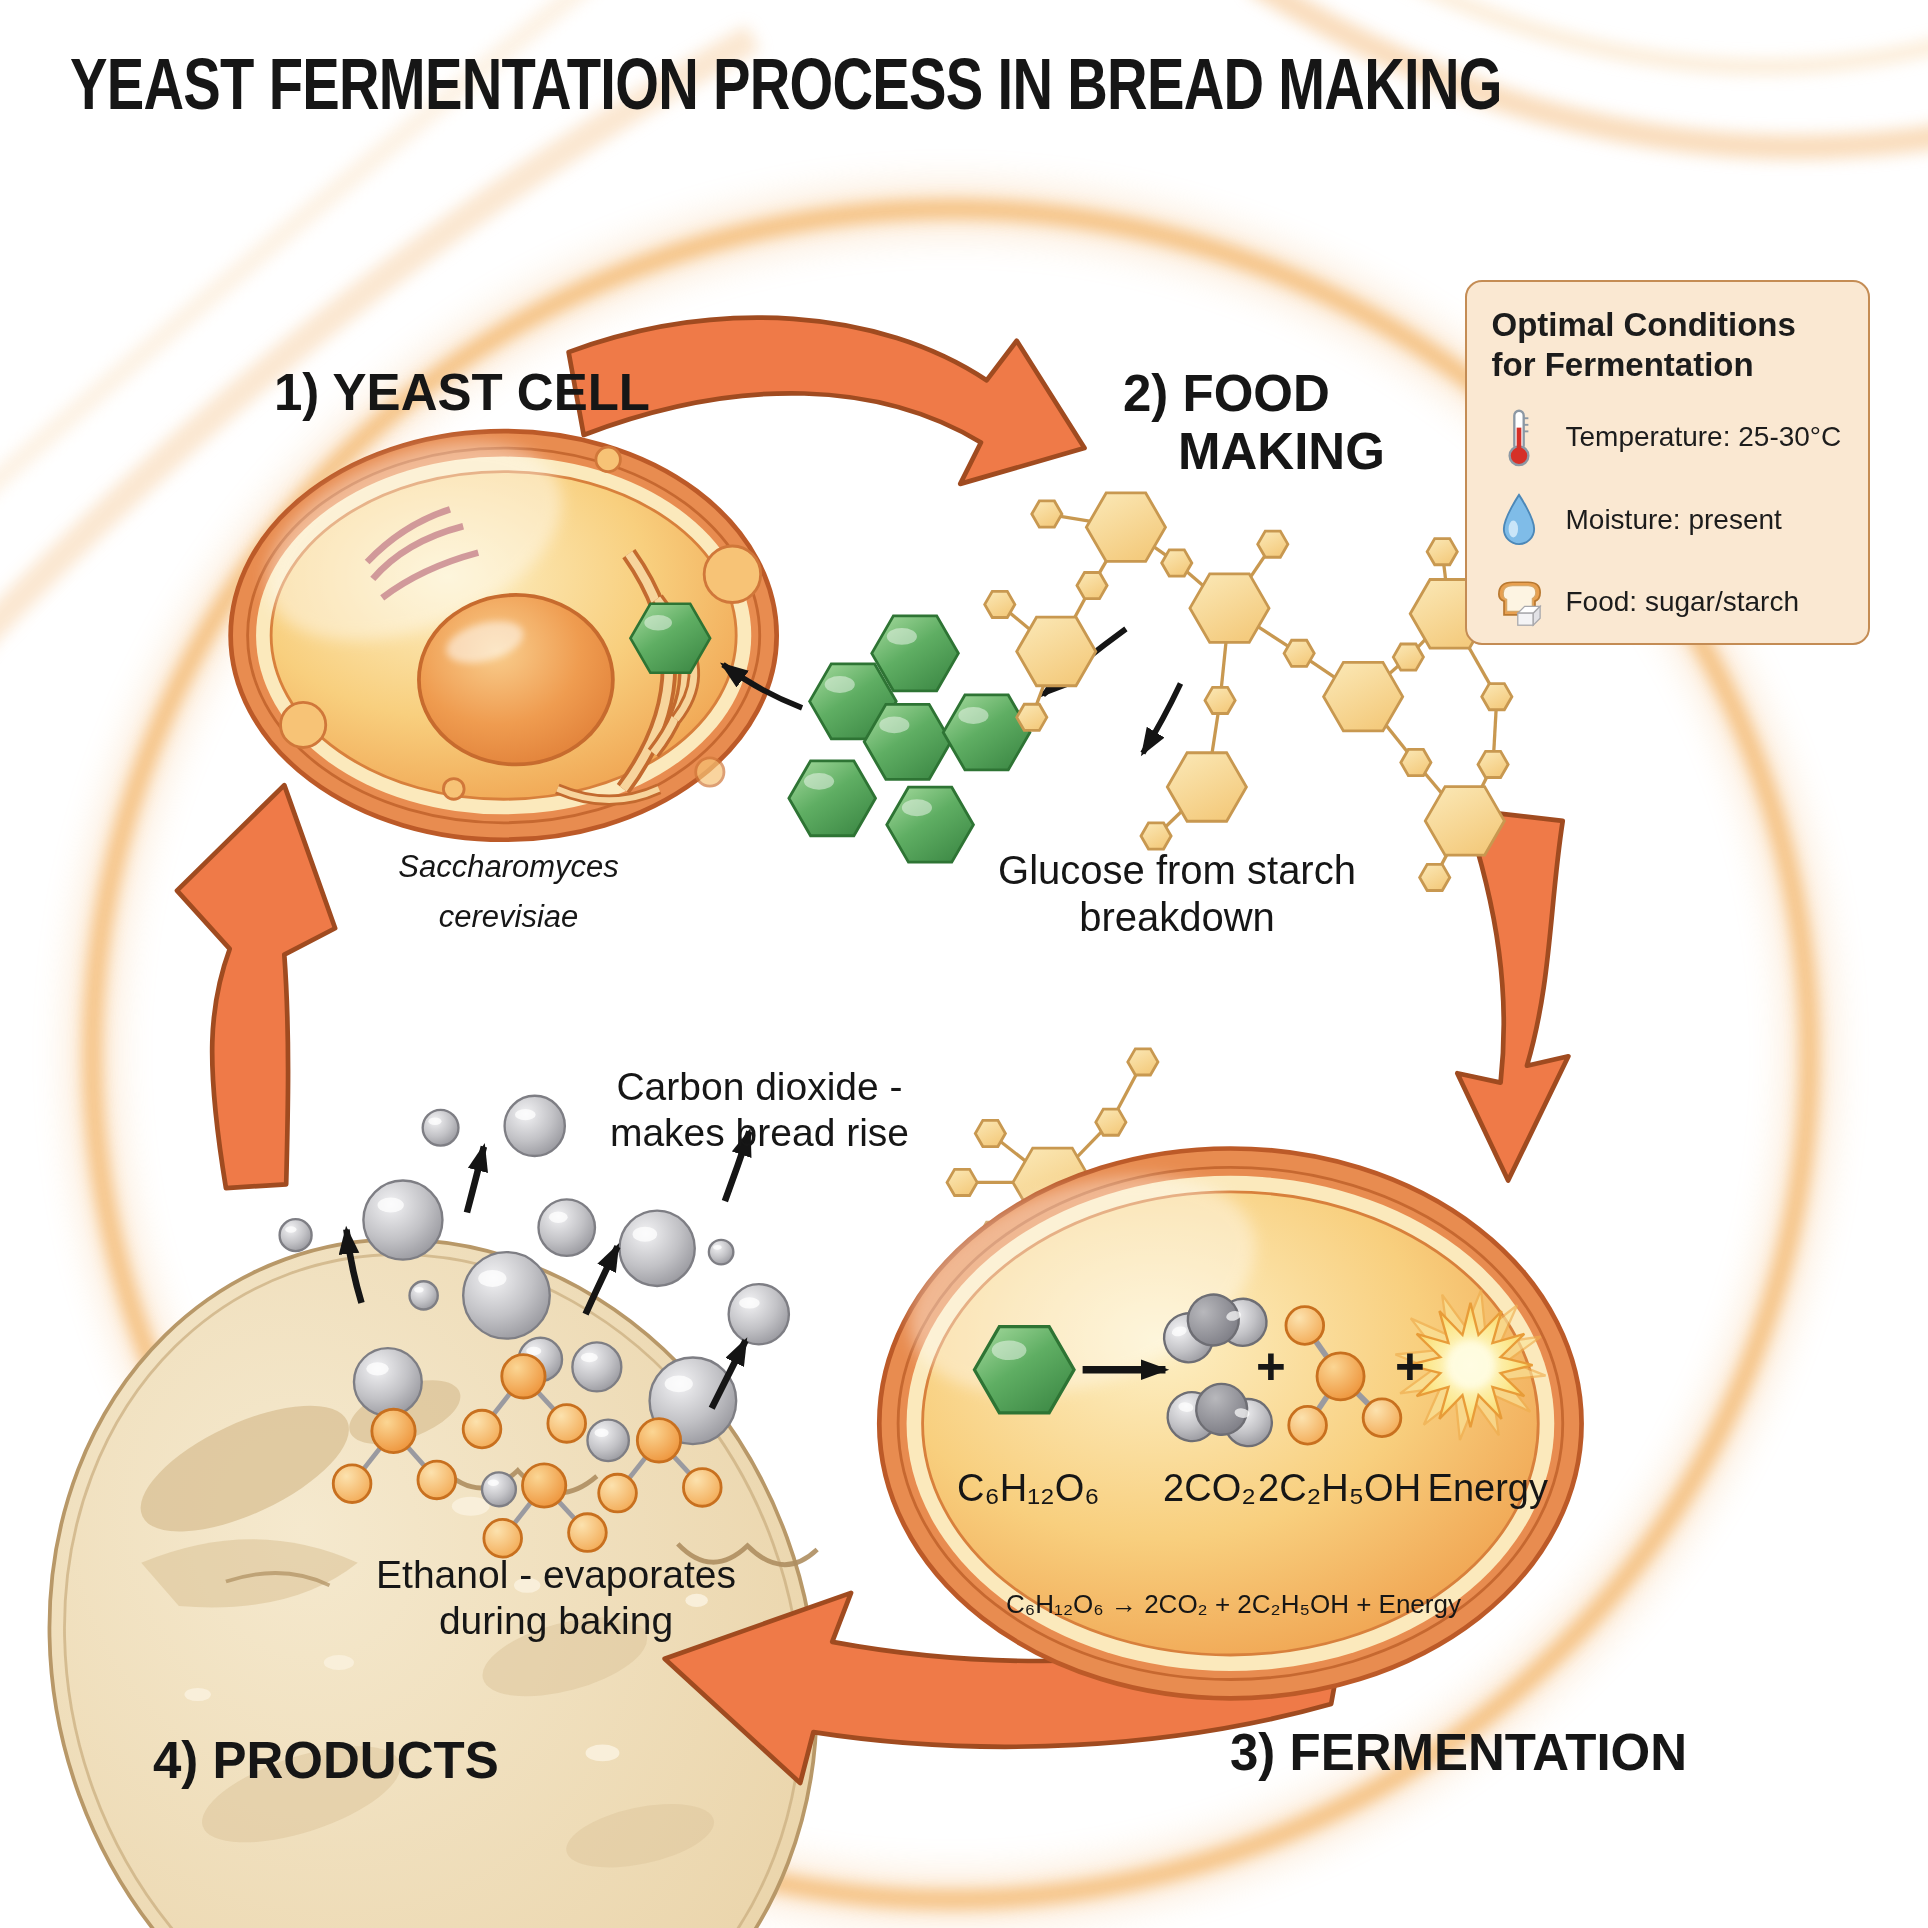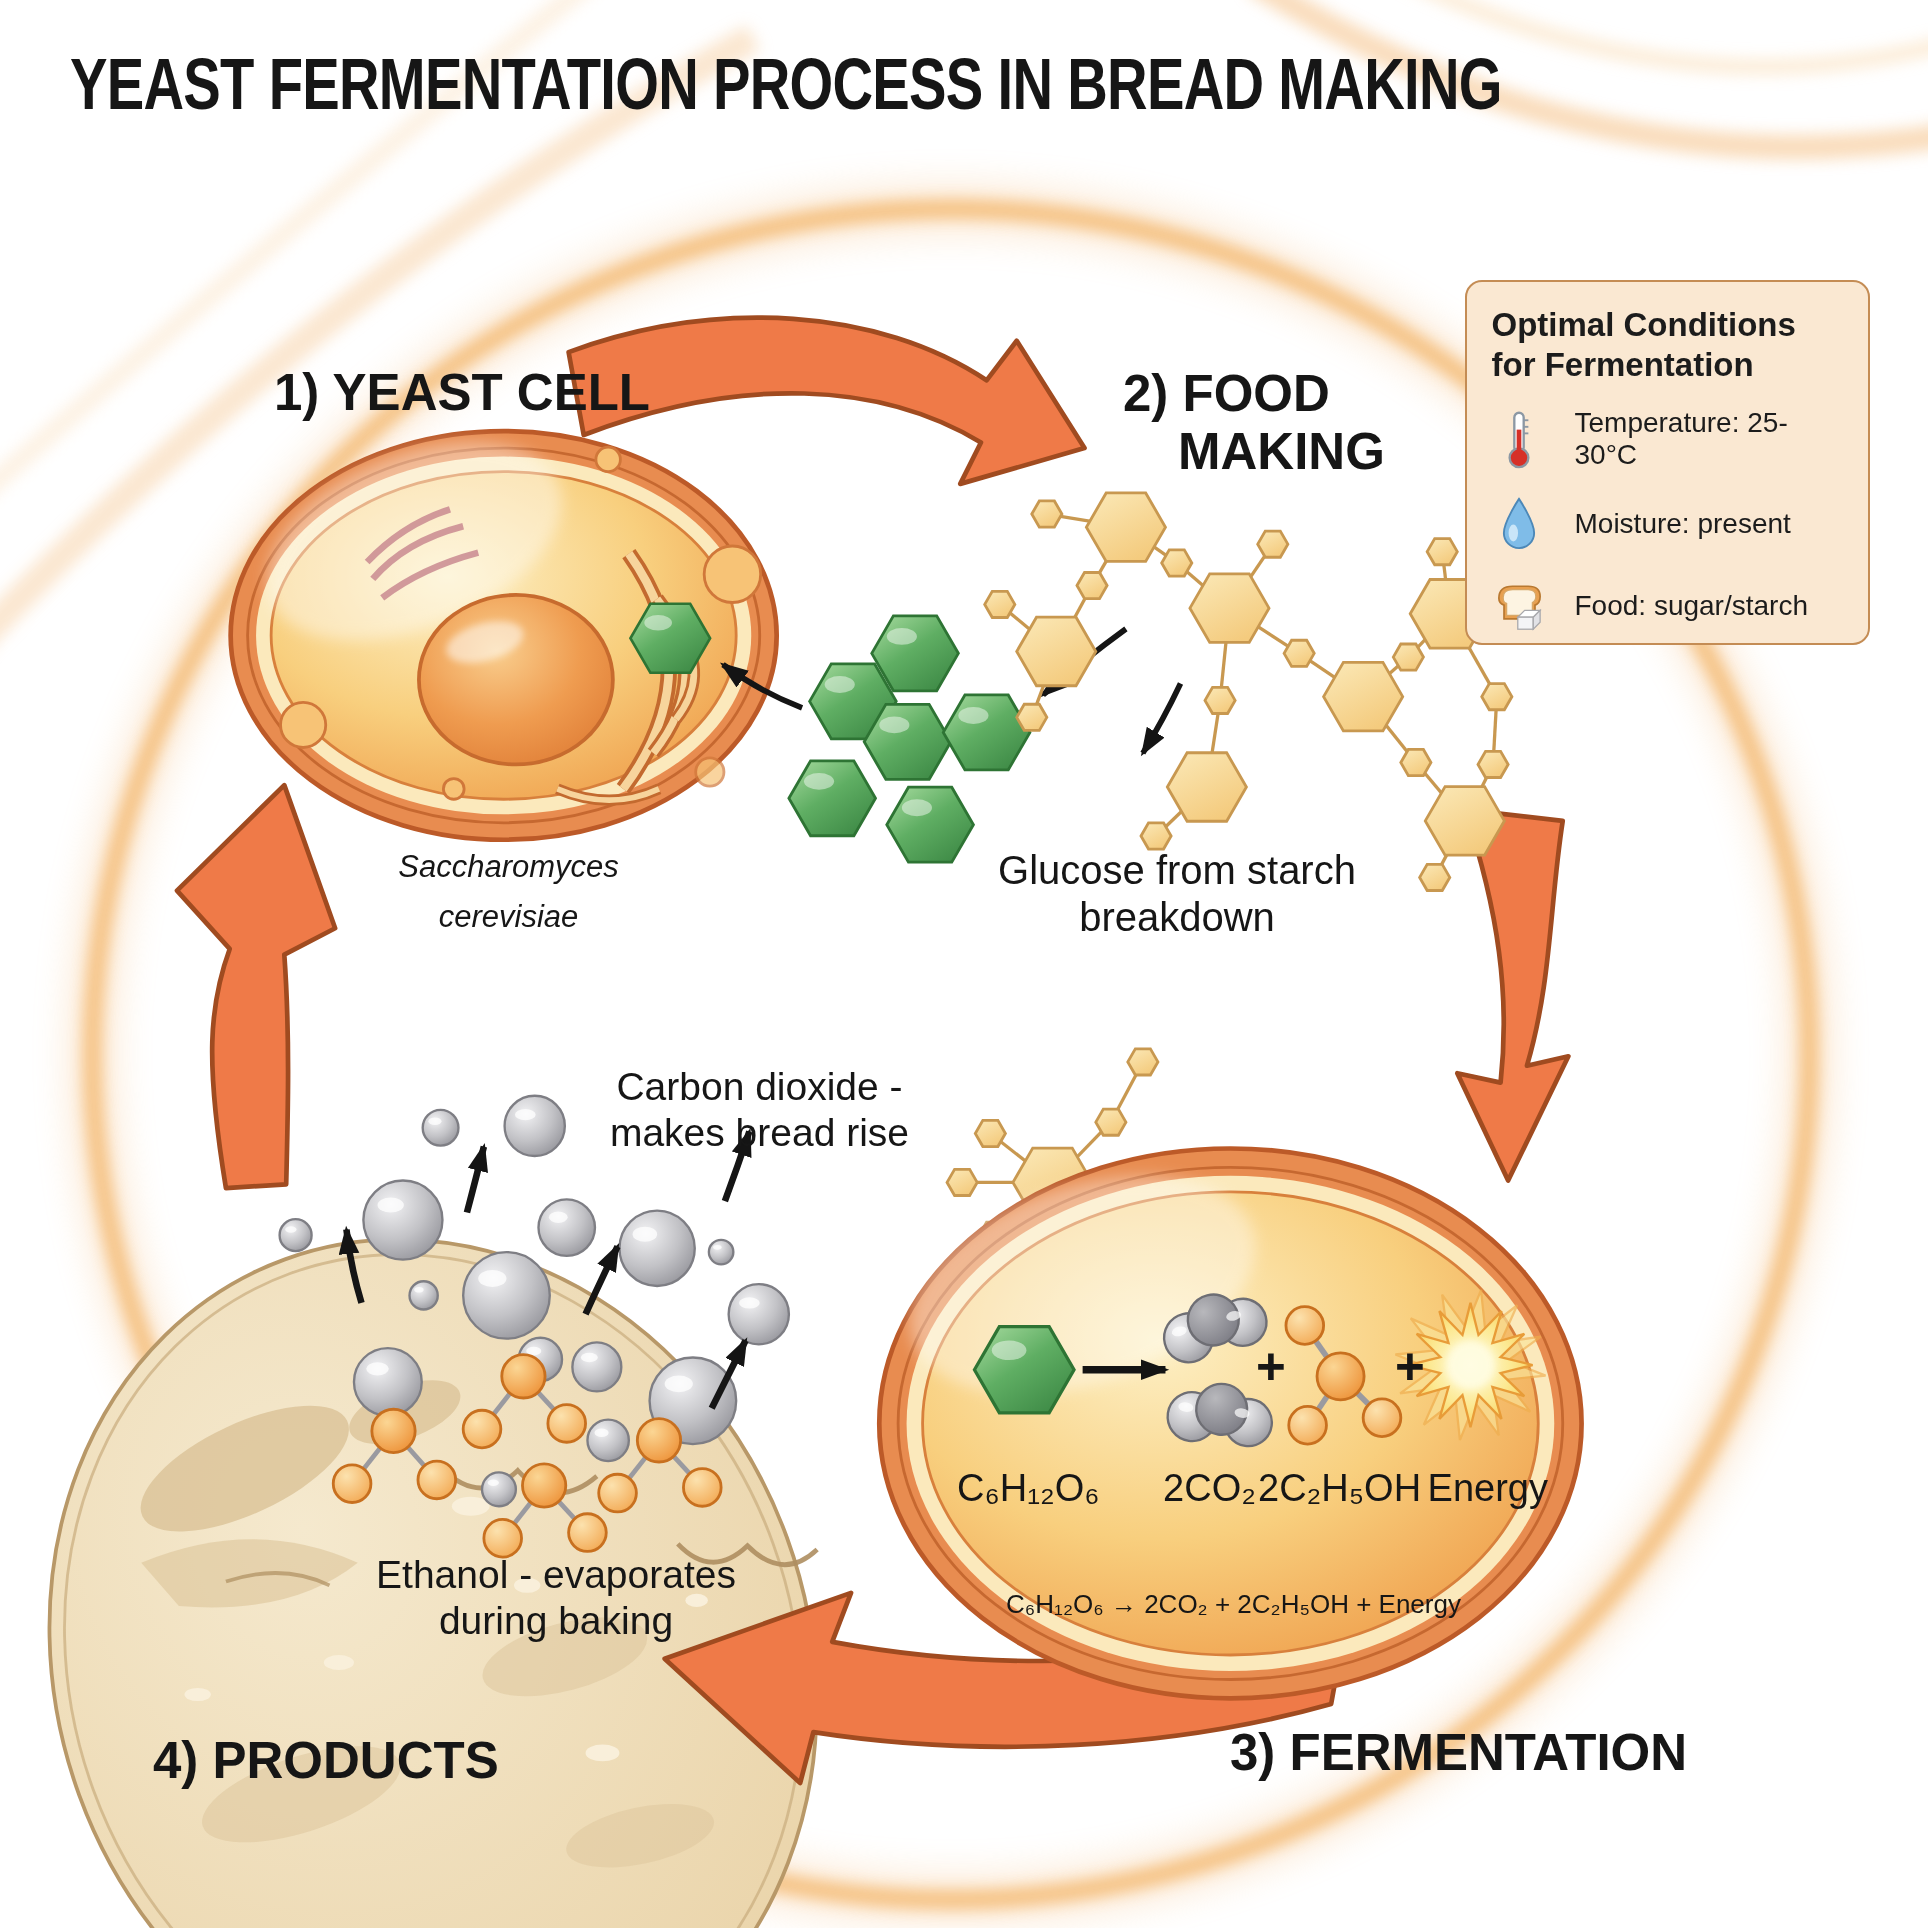--- a/index.html
+++ b/index.html
@@ -25,21 +25,21 @@
   .eth-note{left:375px;top:1552px;width:362px;text-align:center;font-size:39px;line-height:46px;white-space:normal;}
   .mol-lbl{font-size:38px;font-weight:400;text-align:right;}
   .plus{font-size:51px;font-weight:600;}
   .equation{left:932px;top:1589px;width:603px;text-align:center;font-size:26px;}
   
   .panel{
     position:absolute;left:1465px;top:243px;width:405px;height:365px;box-sizing:border-box;
     background:#FAE8D2;border:2.8px solid #C48C54;border-radius:17px;padding:22.6px 21px 17px 24.5px;margin-top:37px;
   }
   .panel-title{font-size:33px;font-weight:700;line-height:40px;color:#1c1c1c;}
-  .cond-row{display:flex;align-items:center;gap:28px;margin-top:22.6px;}
+  .cond-row{display:flex;align-items:center;gap:19px;margin-top:22.6px;}
   .cond-row .ic{width:55px;height:60px;flex:0 0 55px;display:flex;align-items:center;justify-content:center;}
   .cond-text{font-size:28px;color:#1c1c1c;}
 </style>
 </head>
 <body>
 
 <div class="canvas">
 
   <svg class="scene" width="1928" height="1928" viewBox="0 0 2048 2048">
     <defs>

